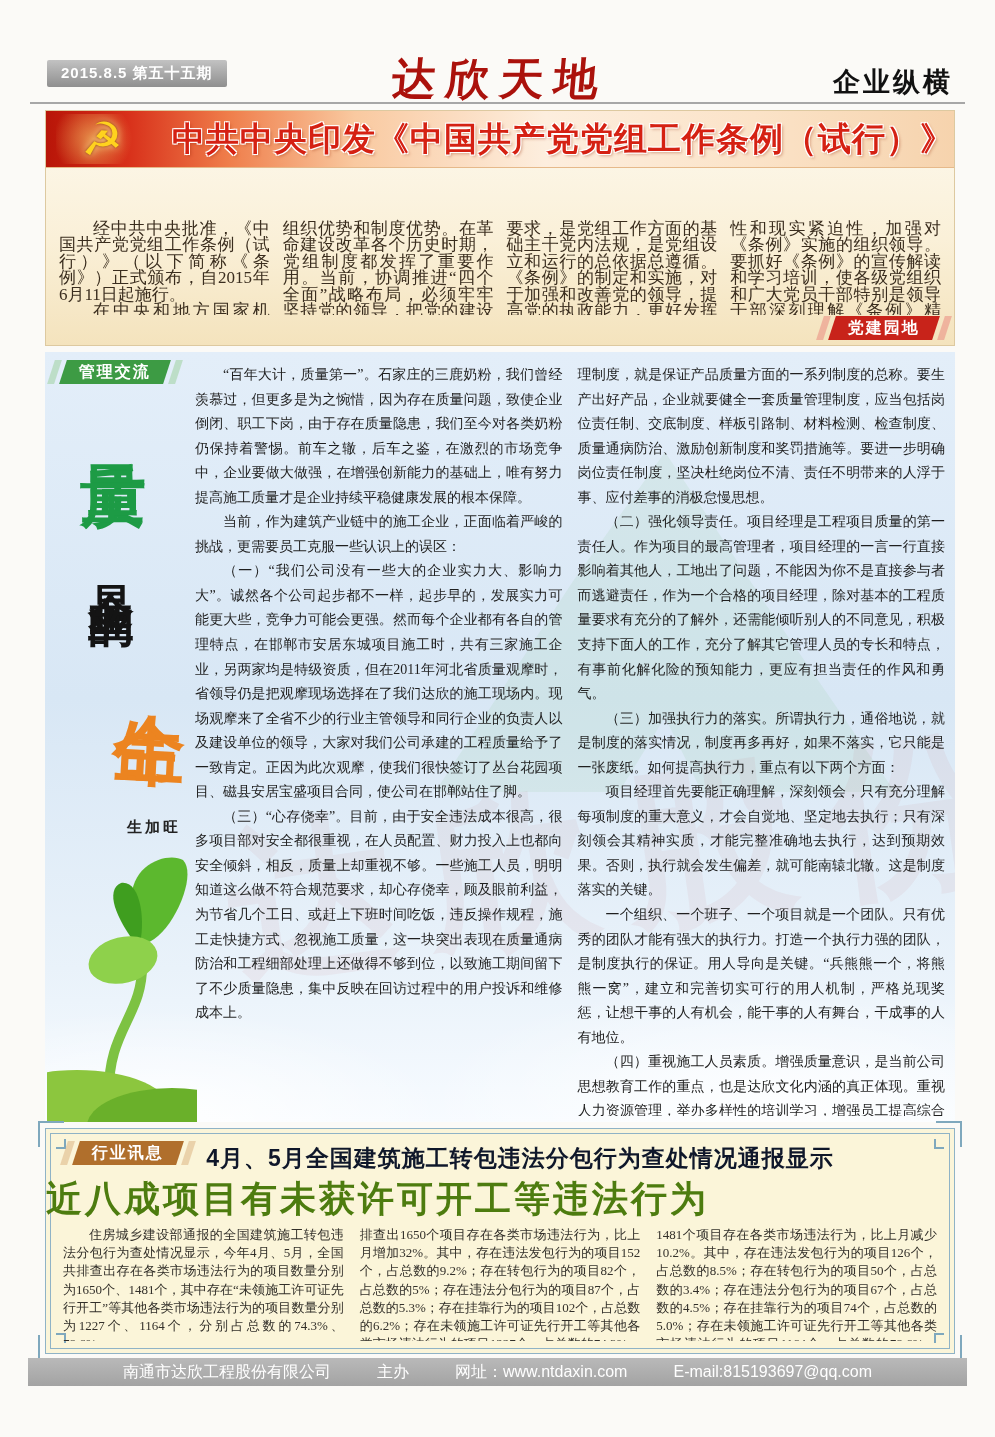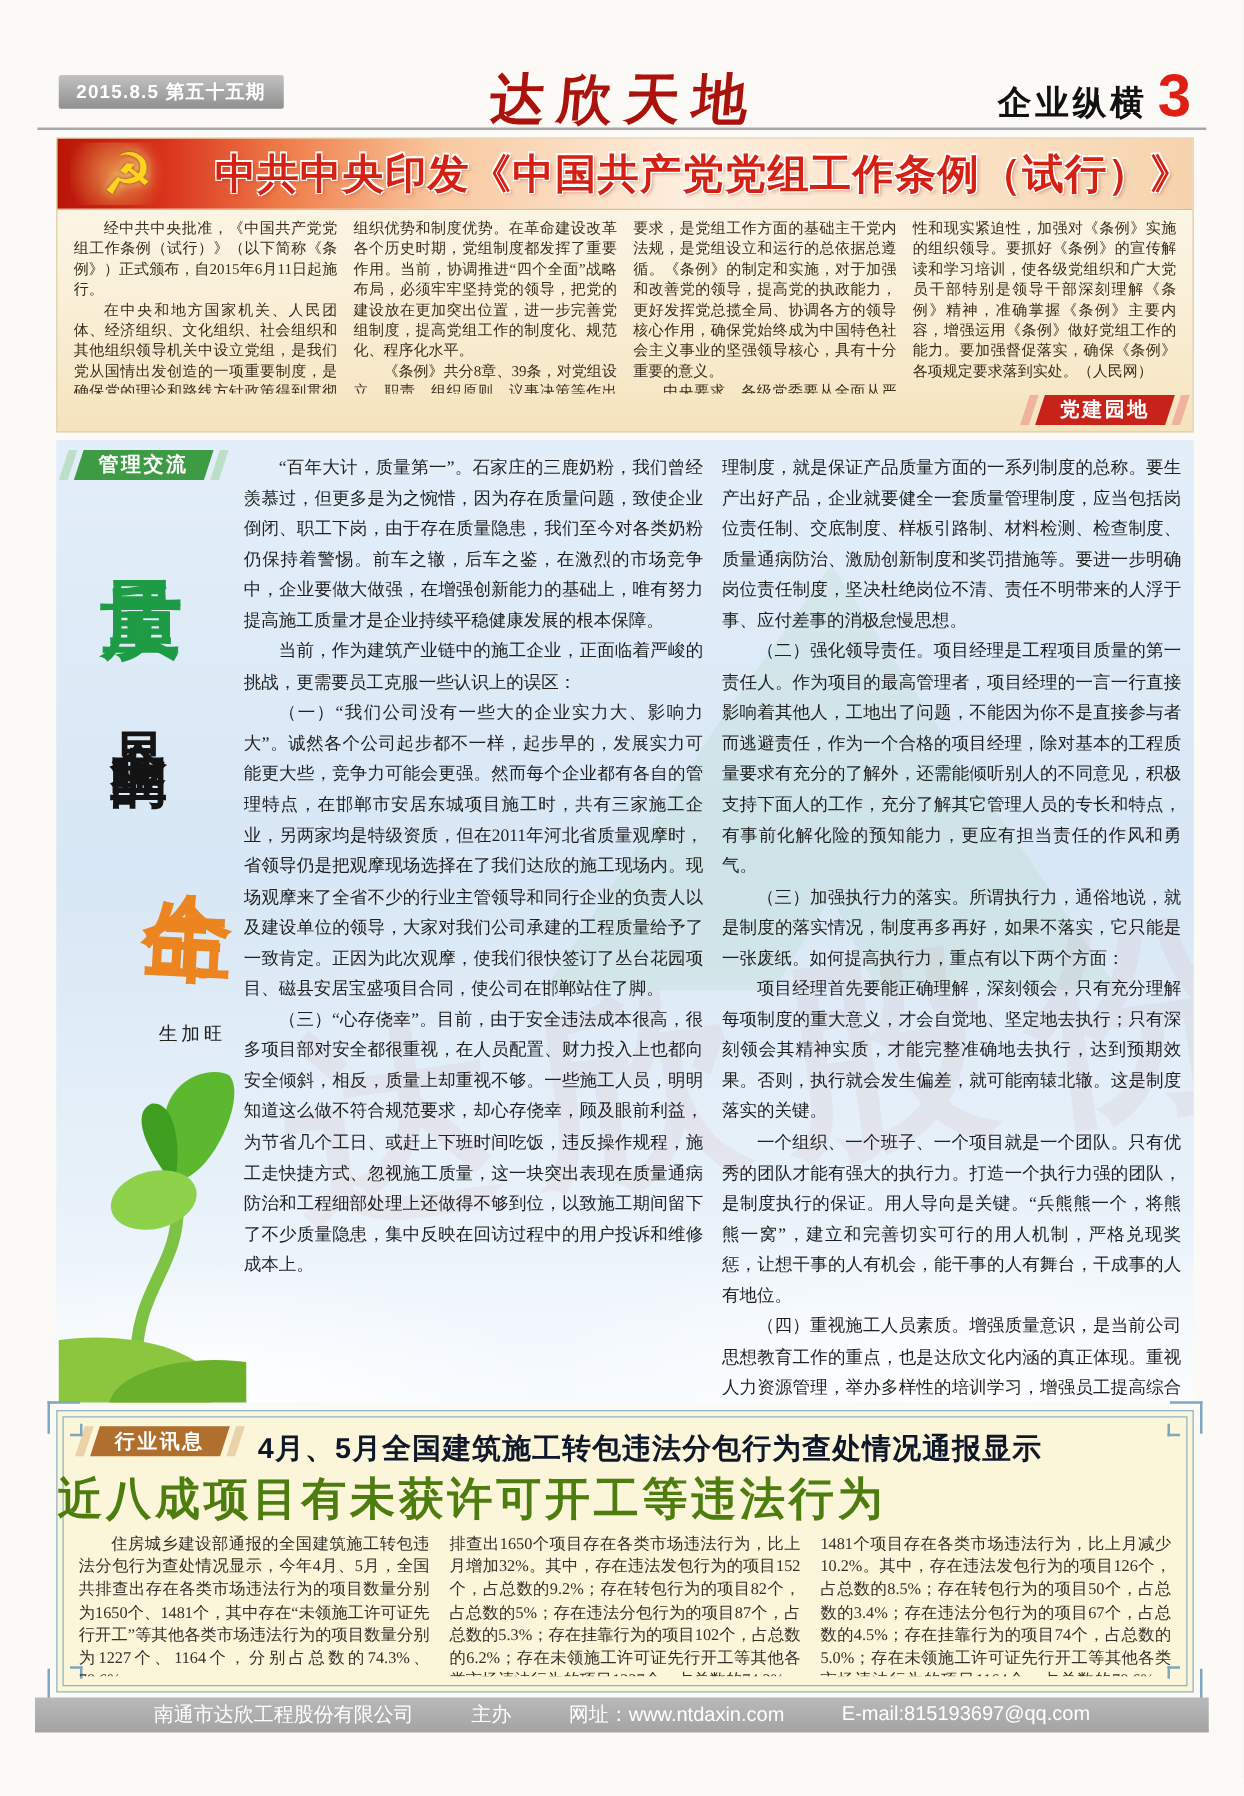--- a/index.html
+++ b/index.html
@@ -15,21 +15,21 @@
     position:absolute; left:2px; top:8px; padding:4px 14px;
     background:linear-gradient(#c2c2c2,#8f8f8f); color:#fff;
     font-family:"Liberation Sans",sans-serif; font-weight:bold; font-size:15px;
     border-radius:2px; letter-spacing:1px;
   }
   .masthead {
     position:absolute; left:0; right:0; top:-2px; text-align:center;
     font-size:44px; font-weight:bold; color:#ab120c;
     transform:skewX(-5deg); letter-spacing:10px;
   }
-  .section-wrap { position:absolute; right:2px; top:2px; display:flex; align-items:flex-start; gap:8px; }
+  .section-wrap { position:absolute; right:2px; top:2px; display:flex; align-items:center; gap:8px;flex-direction:column; }
   .section-title { font-family:"Liberation Sans",sans-serif; font-weight:bold; font-size:27px; color:#111; margin-top:10px; letter-spacing:3px; }
   .page-num { font-family:"Liberation Sans",sans-serif; font-weight:bold; font-size:48px; color:#e01f14; line-height:1; }
   .header-rule { position:absolute; top:102px; left:30px; width:935px; height:2px; background:#a7a7a7; }
 
   
   .party-panel {
     position:absolute; top:110px; left:45px; width:910px; height:236px;
     background:linear-gradient(180deg,#fdf9ee 0%,#faf0d8 55%,#f4e3bd 100%);
     border:1px solid #ddc9a0;
   }
@@ -49,21 +49,21 @@
     width:100%; text-align:right; padding-left:80px;
     font-family:"Liberation Sans",sans-serif; font-weight:bold; font-size:33px; letter-spacing:1px;
     color:#d52113;
     text-shadow:-1px -1px 0 #fff,1px -1px 0 #fff,-1px 1px 0 #fff,1px 1px 0 #fff,2px 2px 3px rgba(150,40,10,.35);
     white-space:nowrap;
   }
   .party-cols {
     position:absolute; top:63px; left:13px; right:13px; bottom:30px;
     display:flex; gap:13px; overflow:hidden;
   }
-  .party-col { flex:1; font-size:12px; line-height:16.4px; text-align:justify; color:#3a2d1e; }
+  .party-col { flex:1; font-size:17px; line-height:16.4px; text-align:justify; color:#3a2d1e;margin-top:47px; }
   .party-col p { margin:0; text-indent:2em; }
   .cont p:first-child { text-indent:0; }
 
   
   .ribbon {
     position:absolute; height:24px; padding:0 16px; display:flex; align-items:center;
     color:#fff; font-family:"Liberation Sans",sans-serif; font-weight:bold; font-size:16px;
     letter-spacing:2px; transform:skewX(-18deg);
   }
   .ribbon > span { transform:skewX(18deg); }
@@ -94,21 +94,21 @@
   }
   .wm-chars {
     position:absolute; left:180px; top:390px; font-size:170px; font-weight:bold;
     color:rgba(190,70,60,.06); letter-spacing:30px; transform:rotate(-8deg); white-space:nowrap;
   }
   .sidebar { position:absolute; left:6px; top:4px; width:142px; height:762px; }
   .v-title { position:absolute; writing-mode:vertical-rl; text-orientation:upright; font-family:"Liberation Sans",sans-serif; font-weight:bold; }
   .vt-green  { left:18px; top:52px;  font-size:66px; color:#1d9b45; letter-spacing:4px; }
   .vt-black  { left:30px; top:192px; font-size:46px; color:#141414; letter-spacing:6px; }
   .vt-orange { left:56px; top:300px; font-size:72px; color:#ec8420; letter-spacing:2px; transform:rotate(3deg); }
-  .vt-author { position:absolute; left:76px; top:462px; font-size:15px; font-weight:normal; color:#222; letter-spacing:3px; }
+  .vt-author { position:absolute; left:76px; top:462px; font-size:15px; font-weight:bold; color:#222; letter-spacing:3px; }
   .sprout { position:absolute; left:-4px; bottom:-6px; }
   .main-cols {
     position:absolute; left:150px; top:11px; right:10px; bottom:6px;
     display:flex; gap:15px; overflow:hidden;
   }
   .main-col { flex:1; font-size:14px; line-height:24.55px; text-align:justify; color:#1f1f1f; }
   .main-col p { margin:0; text-indent:2em; }
 
   
   .industry-panel {

